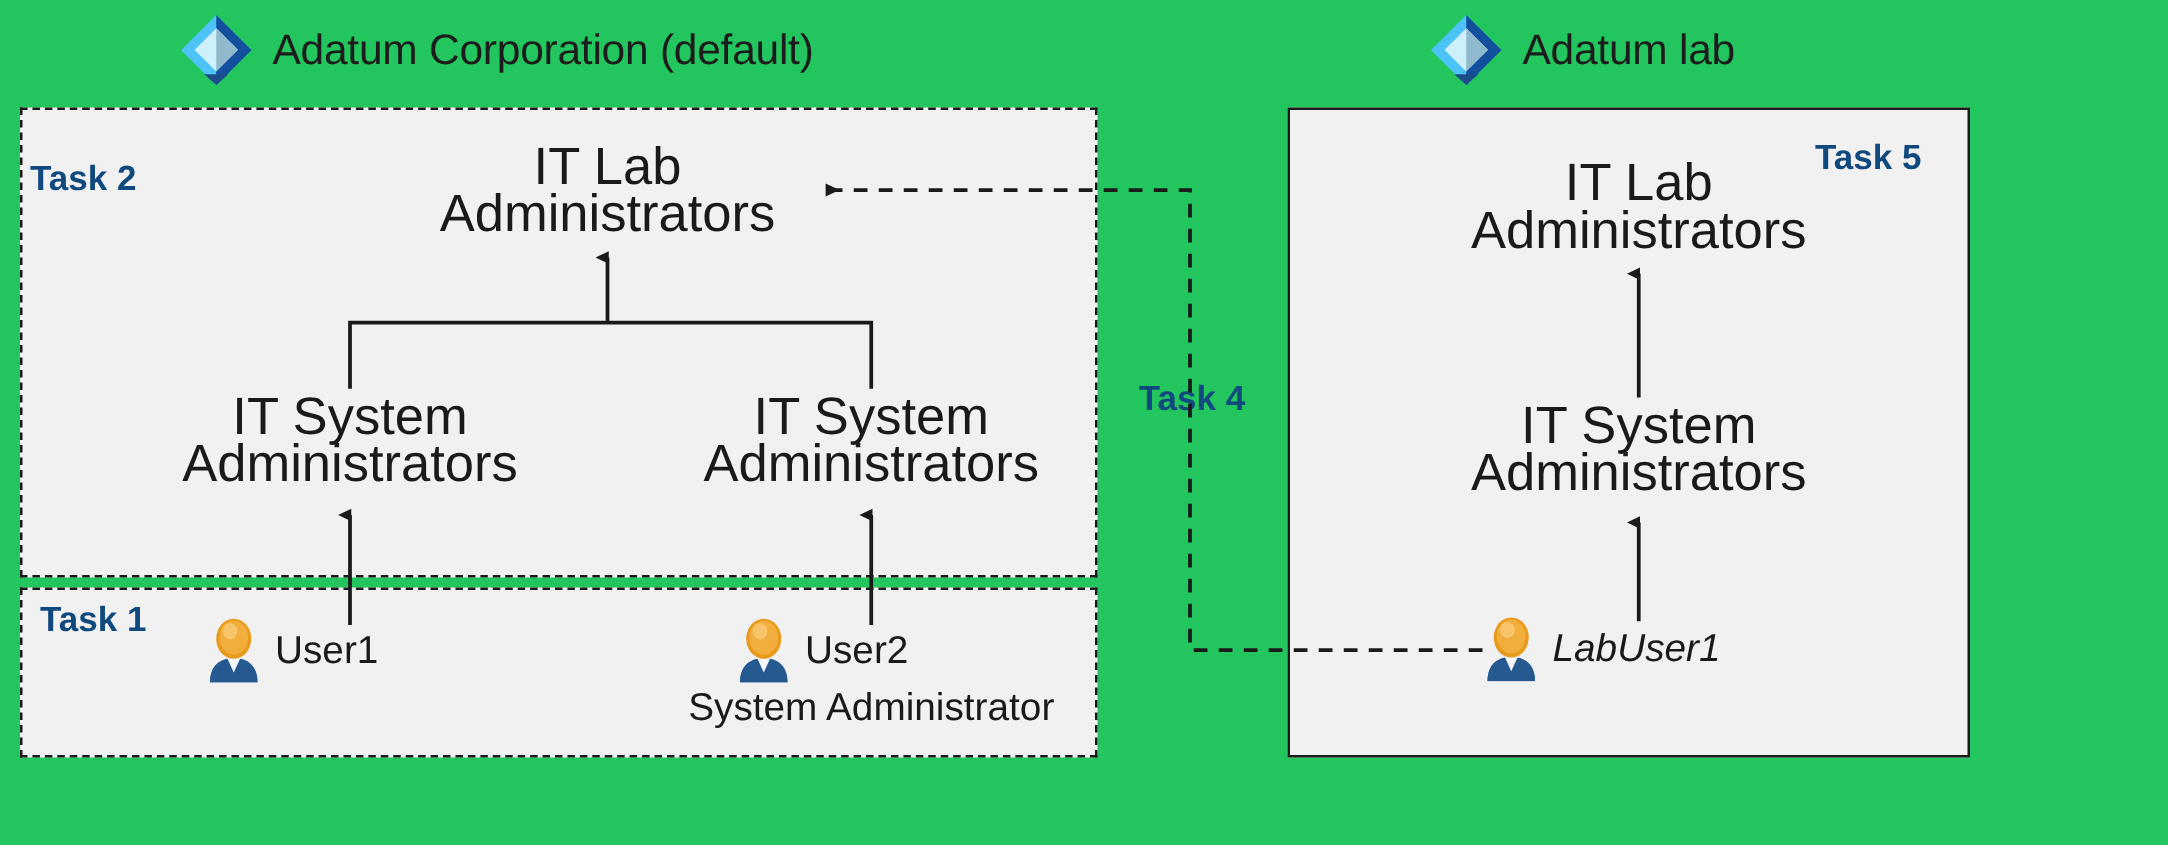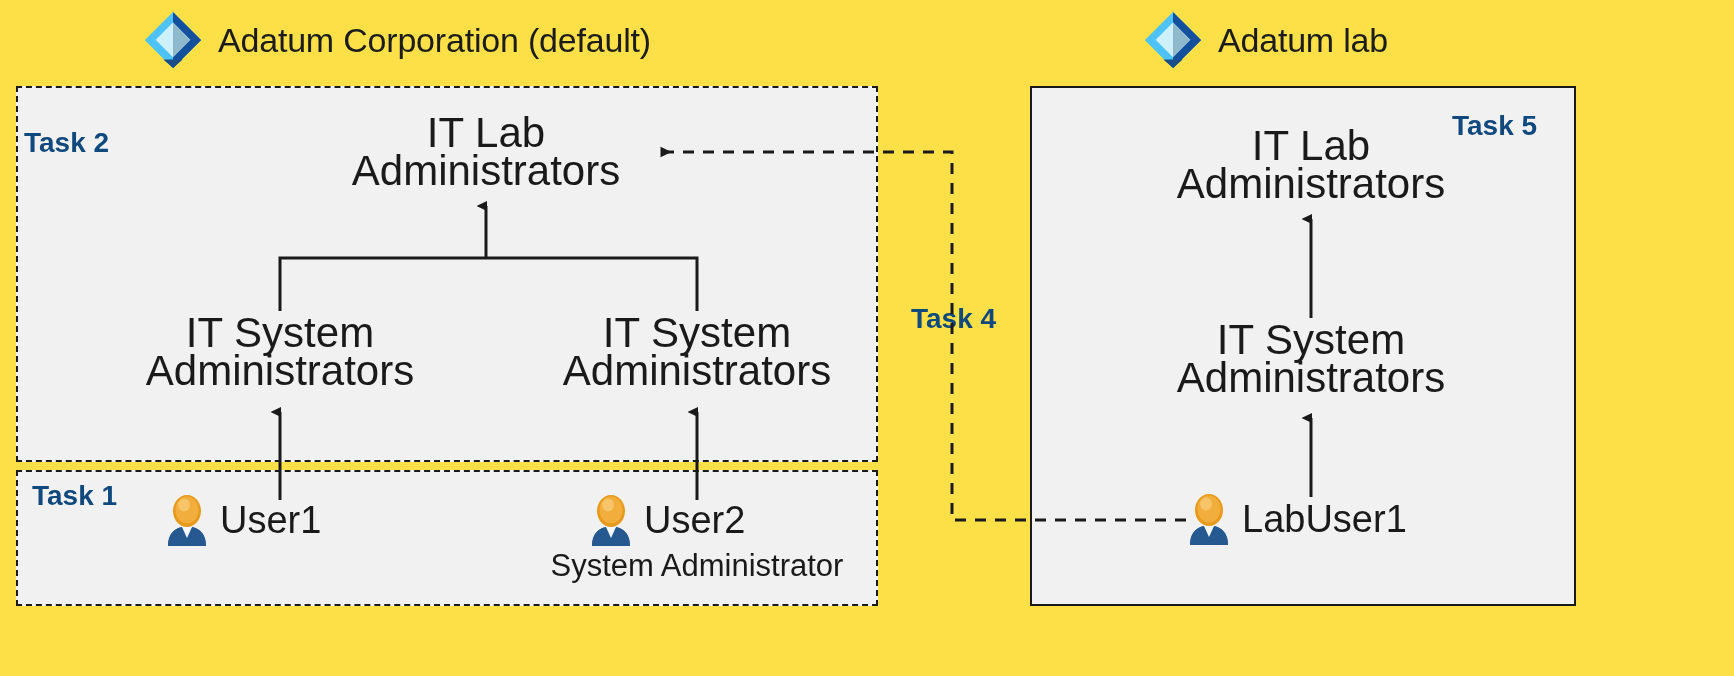--- a/index.html
+++ b/index.html
@@ -8,21 +8,21 @@
     background: #ffffff;
   }
   body {
     font-family: "Liberation Sans", sans-serif;
     color: #1a1a1a;
   }
   #canvas {
     position: relative;
     width: 1734px;
     height: 676px;
-    background: #fde047;
+    background: #22c55e;
     overflow: hidden;
   }
 
   
   .tenant-header {
     position: absolute;
     display: flex;
     align-items: center;
     gap: 14px;
     white-space: nowrap;
@@ -82,21 +82,21 @@
 
   
   .user-entry {
     position: absolute;
     display: flex;
     align-items: center;
     gap: 10px;
     white-space: nowrap;
   }
   .user-name {
-    font-size: 38px;
+    font-size: 31px;
     color: #1a1a1a;
   }
   .user-role {
     position: absolute;
     font-size: 31px;
     color: #1a1a1a;
     white-space: nowrap;
     text-align: center;
   }
   .user-icon {
@@ -239,21 +239,21 @@
         <path d="M18,33 L23,44 L28,33 L25,31 L21,31 Z" fill="#f4f7fb"></path>
         <ellipse cx="23" cy="17" rx="14" ry="16" fill="#e89a1c"></ellipse>
         <ellipse cx="23" cy="16" rx="11.5" ry="13.5" fill="#f2ae3c"></ellipse>
         <ellipse cx="20" cy="11" rx="6" ry="6.5" fill="#f8cb78" opacity="0.75"></ellipse>
       </svg>
     </span>
     <span class="user-name">User2</span>
   </div>
   <div class="user-role" style="left:547px; top:548px; width:300px;">System Administrator</div>
 
-  <div class="user-entry" style="left:1186px; top:493px;">
+  <div class="user-entry" style="left:1186px; top:493px;font-style:italic;">
     <span class="user-icon">
       <svg viewBox="0 0 46 52" width="46" height="52">
         <ellipse cx="23" cy="48" rx="18" ry="4" fill="#d8d8d8" opacity="0.55"></ellipse>
         <path d="M4,52 C4,38 12,33 23,33 C34,33 42,38 42,52 Z" fill="#2f6cab"></path>
         <path d="M4,52 C4,40 11,34 18,33 L23,44 L28,33 C35,34 42,40 42,52 Z" fill="#25598f"></path>
         <path d="M18,33 L23,44 L28,33 L25,31 L21,31 Z" fill="#f4f7fb"></path>
         <ellipse cx="23" cy="17" rx="14" ry="16" fill="#e89a1c"></ellipse>
         <ellipse cx="23" cy="16" rx="11.5" ry="13.5" fill="#f2ae3c"></ellipse>
         <ellipse cx="20" cy="11" rx="6" ry="6.5" fill="#f8cb78" opacity="0.75"></ellipse>
       </svg>

